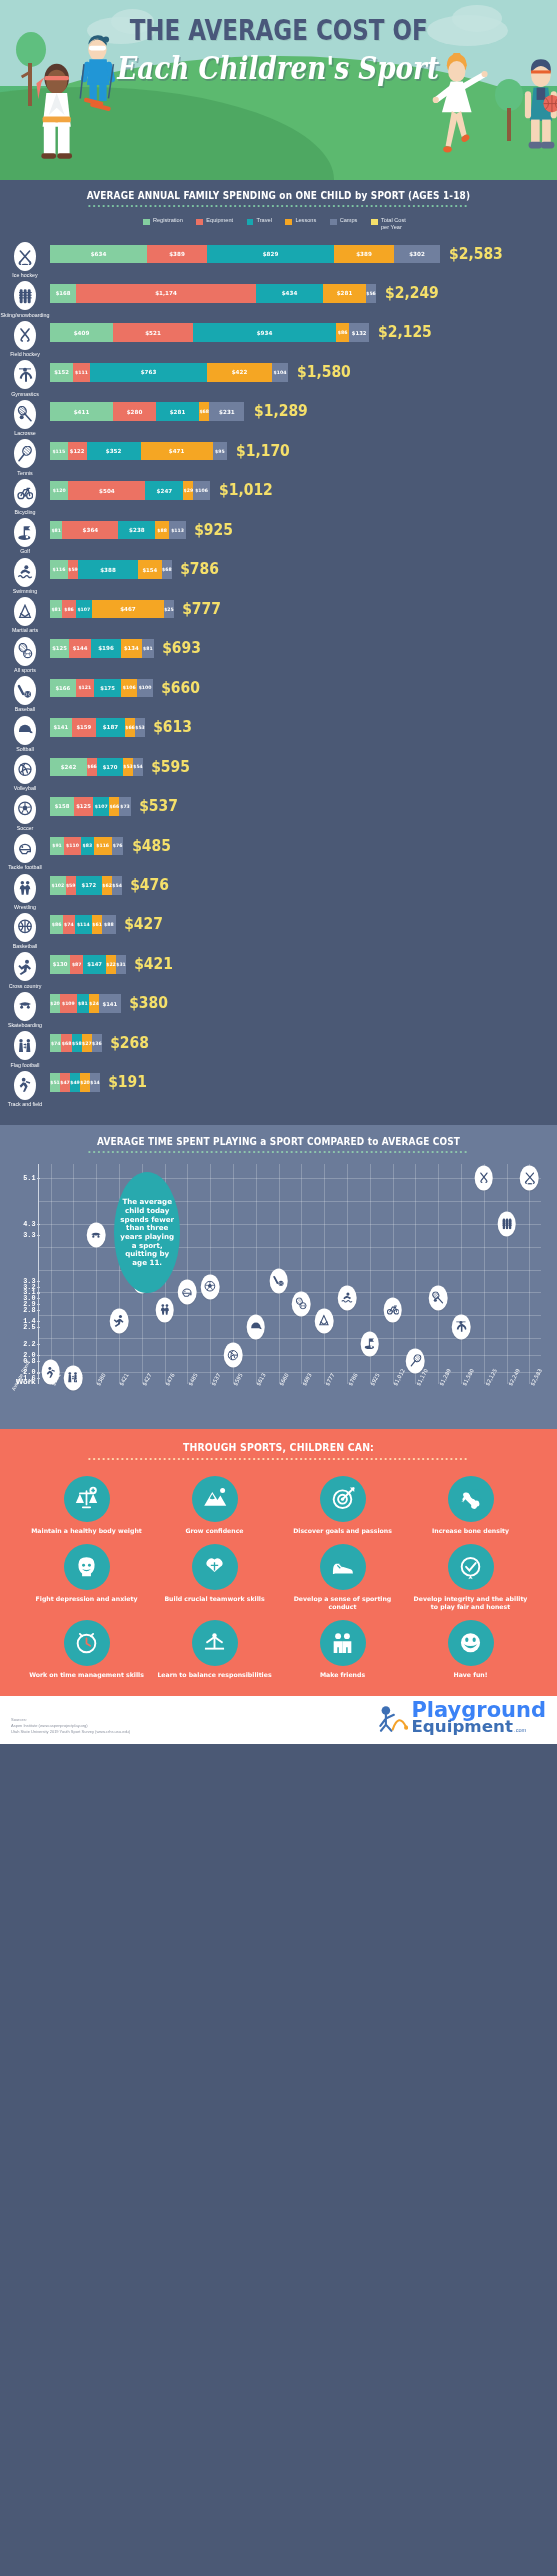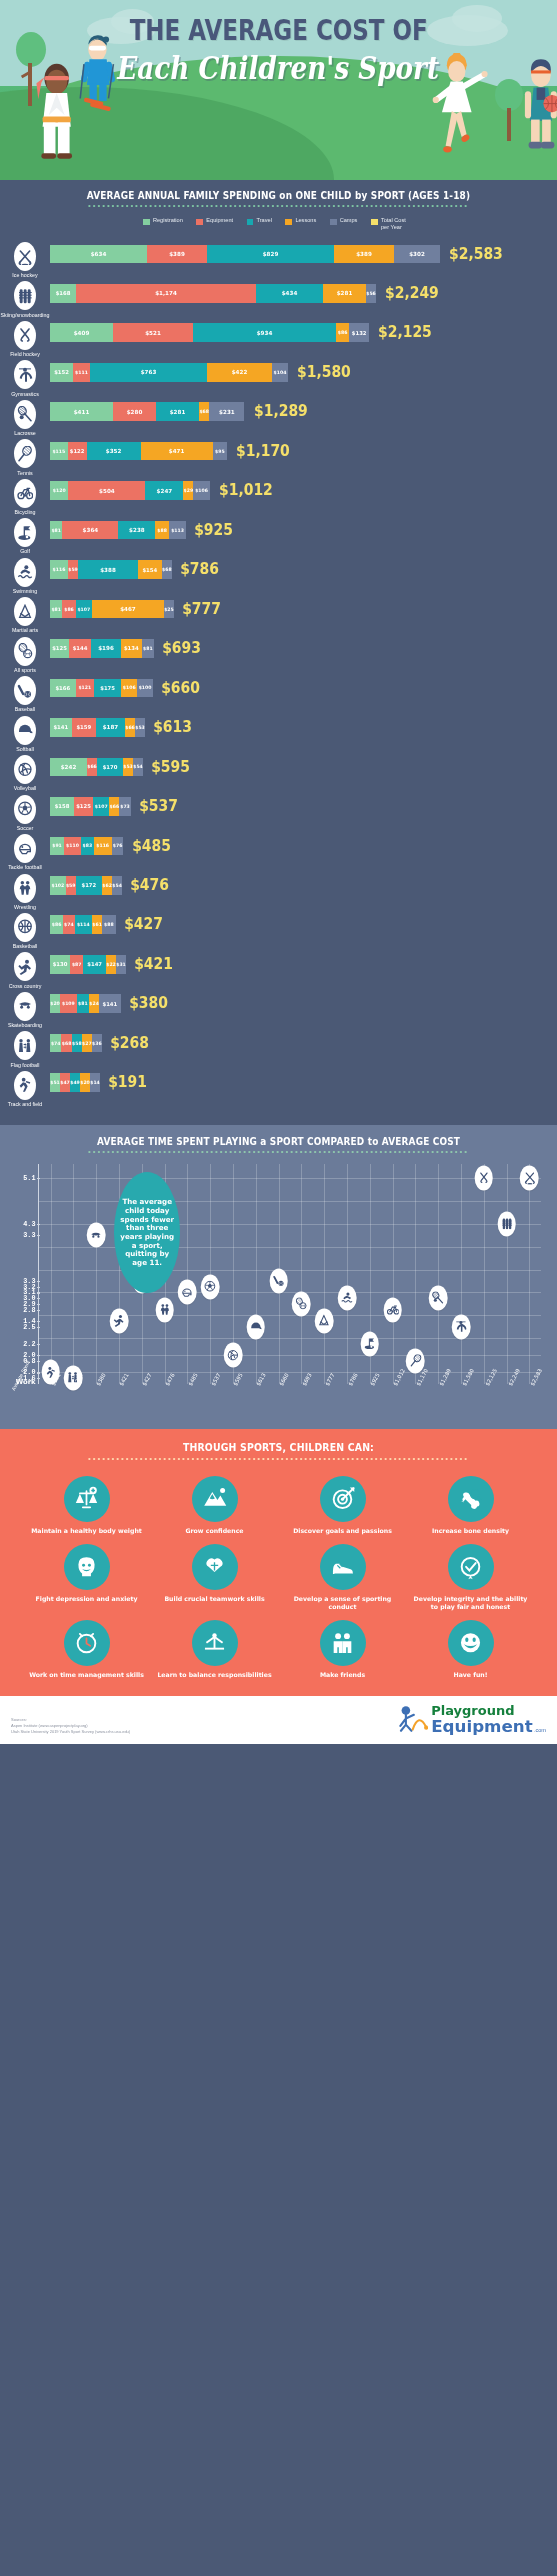--- a/index.html
+++ b/index.html
@@ -146,21 +146,21 @@
   }
   .cell-label {
     color: #fff; font-size: 6.2px; font-weight: bold; line-height: 7.4px;
     font-family: "DejaVu Sans", sans-serif;
   }
 
   
   .footer { background: #fff; padding: 7.4px 11px 10px; display: flex; justify-content: space-between; align-items: flex-end; }
   .sources { color: #8d93a0; font-size: 4px; line-height: 5.6px; }
   .logo { display: flex; align-items: center; gap: 3.7px; }
-  .logo-txt1 { font-family: "DejaVu Sans", sans-serif; font-weight: bold; font-size: 13px; color: #15803d; line-height: 15.5px; }
+  .logo-txt1 { font-family: "DejaVu Sans", sans-serif; font-weight: bold; font-size: 21px; color: #3b82f6; line-height: 15.5px; }
   .logo-txt2 { font-family: "DejaVu Sans", sans-serif; font-weight: bold; font-size: 16.7px; color: #3d6fb4; line-height: 15.5px; }
   .logo-dot { font-size: 5.6px; color: #3d6fb4; }
 </style>
 </head>
 <body>
 
 <div class="page">
 
   <div class="header">
     <div class="cloud" style="left:87px;top:17.3px;width:68px;height:27px;"></div>

